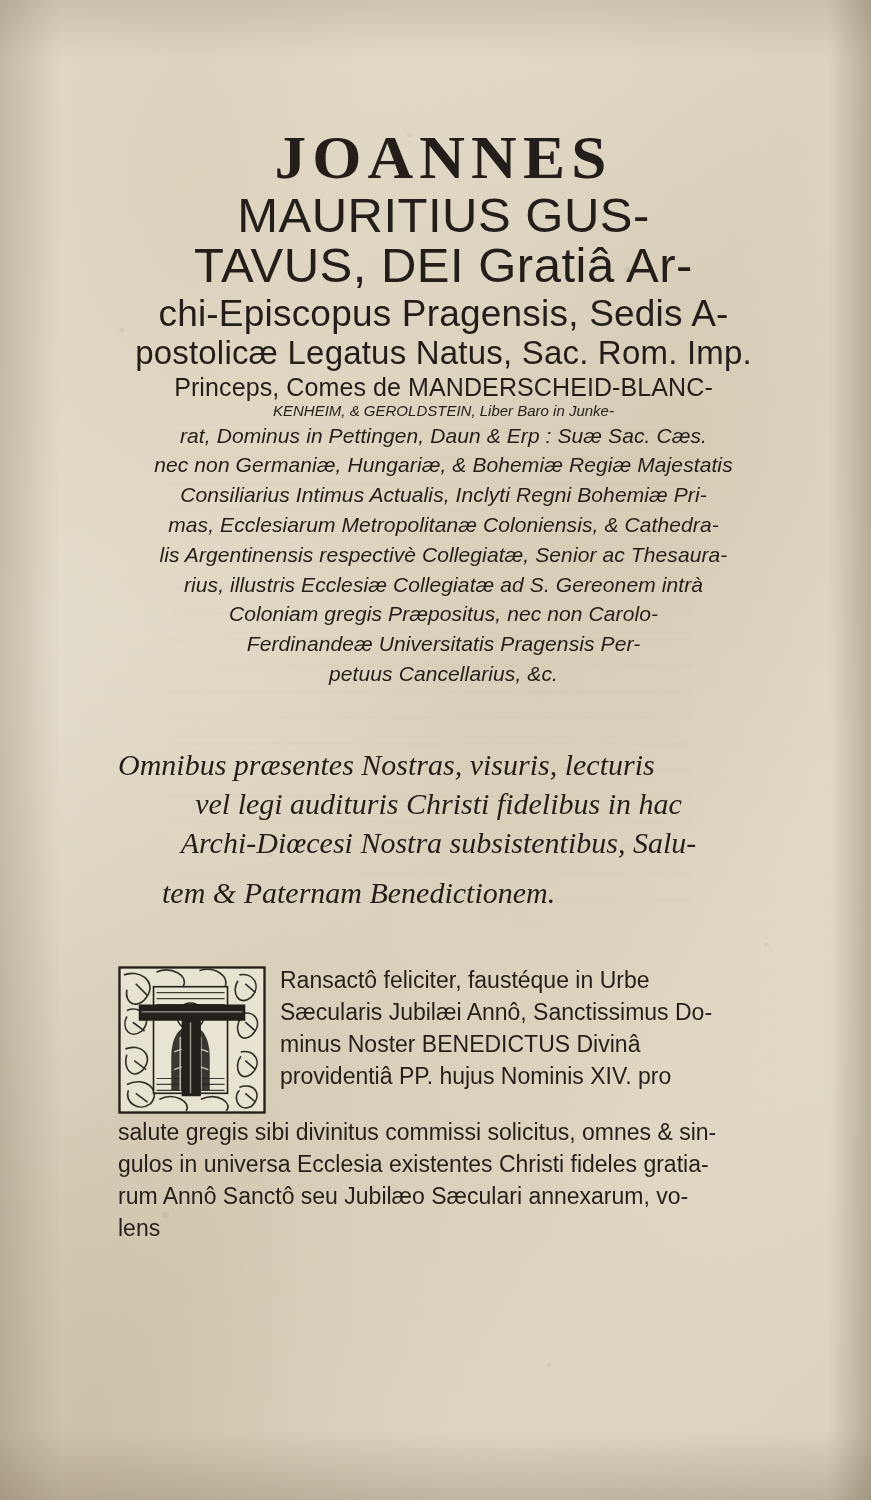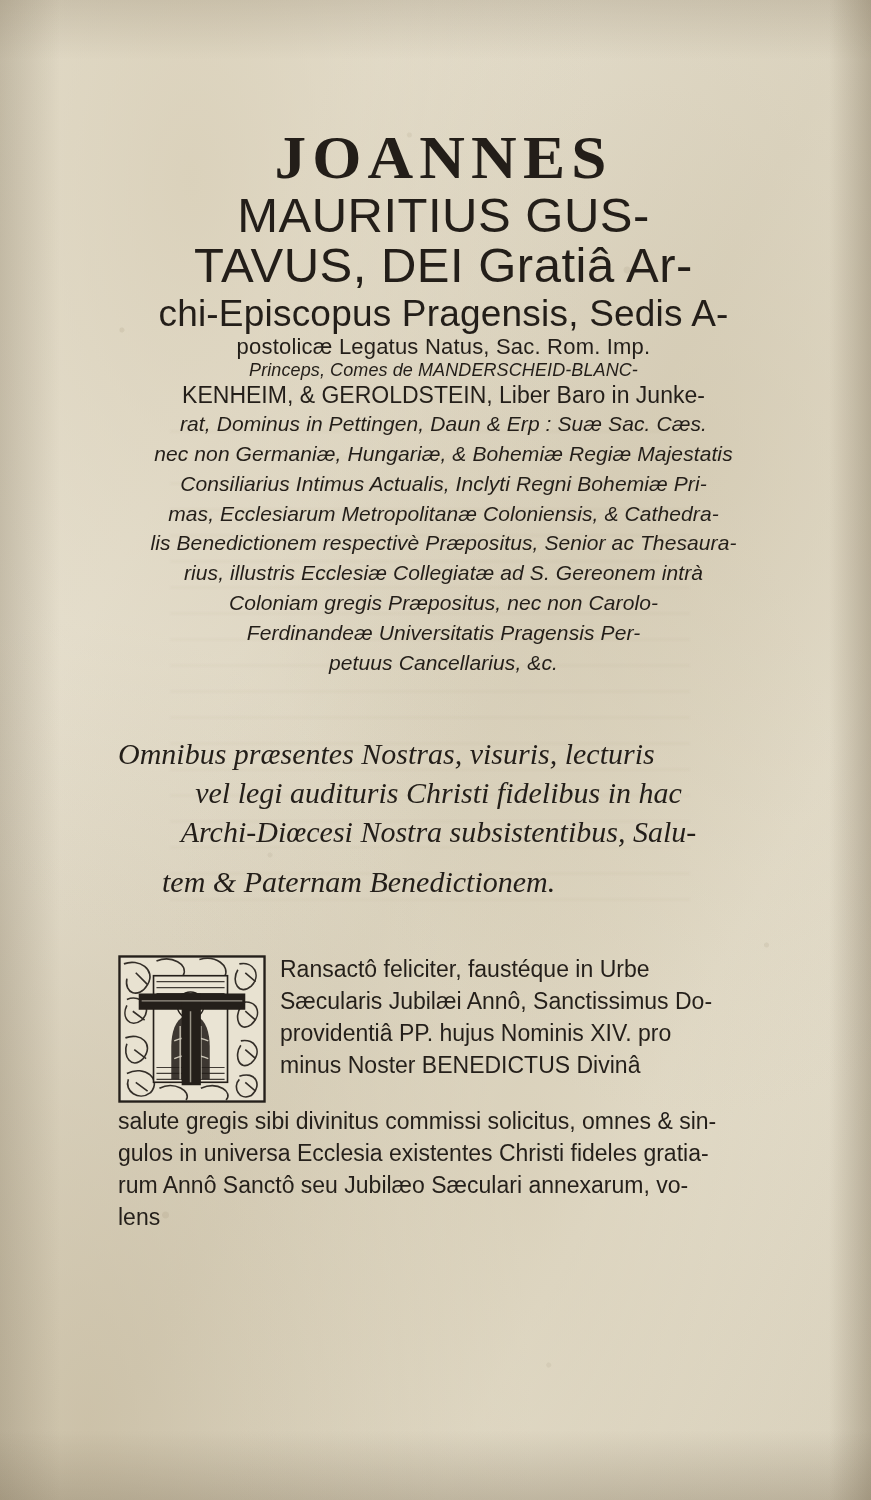--- a/index.html
+++ b/index.html
@@ -116,35 +116,35 @@
   }
   .t-line4 {
     font-family: "Liberation Sans", sans-serif;
     font-size: 37px;
     line-height: 1.12;
     letter-spacing: .2px;
     margin-top: 2px;
   }
   .t-line5 {
     font-family: "Liberation Sans", sans-serif;
-    font-size: 22px;
+    font-size: 33px;
     line-height: 1.15;
     letter-spacing: .2px;
   }
   .t-line6 {
     font-family: "Liberation Sans", sans-serif;
-    font-size: 18px;
+    font-size: 25px;
     line-height: 1.2;
     letter-spacing: .1px;
+  }
+  .t-line7 {
+    font-family: "Liberation Sans", sans-serif;
+    font-size: 15px;
+    line-height: 1.22;
     font-style: italic;
-  }
-  .t-line7 {
-    font-family: "Liberation Sans", sans-serif;
-    font-size: 23px;
-    line-height: 1.22;
   }
   .t-body-sm {
     font-family: "Liberation Sans", sans-serif;
     font-size: 21px;
     line-height: 1.42;
     letter-spacing: .1px;
     font-style: italic;
   }
   .t-body-sm div { white-space: nowrap; }
 
@@ -202,21 +202,21 @@
       <div class="t-line4">chi-Episcopus Pragensis, Sedis A-</div>
       <div class="t-line5">postolicæ Legatus Natus, Sac. Rom. Imp.</div>
       <div class="t-line6">Princeps, Comes de MANDERSCHEID-BLANC-</div>
       <div class="t-line7">KENHEIM, &amp; GEROLDSTEIN, Liber Baro in Junke-</div>
 
       <div class="t-body-sm">
         <div>rat, Dominus in Pettingen, Daun &amp; Erp : Suæ Sac. Cæs.</div>
         <div>nec non Germaniæ, Hungariæ, &amp; Bohemiæ Regiæ Majestatis</div>
         <div>Consiliarius Intimus Actualis, Inclyti Regni Bohemiæ Pri-</div>
         <div>mas, Ecclesiarum Metropolitanæ Coloniensis, &amp; Cathedra-</div>
-        <div>lis Benedictionem respectivè Præpositus, Senior ac Thesaura-</div>
+        <div>lis Argentinensis respectivè Collegiatæ, Senior ac Thesaura-</div>
         <div>rius, illustris Ecclesiæ Collegiatæ ad S. Gereonem intrà</div>
         <div>Coloniam gregis Præpositus, nec non Carolo-</div>
         <div>Ferdinandeæ Universitatis Pragensis Per-</div>
         <div>petuus Cancellarius, &amp;c.</div>
       </div>
     </div>
 
     <div class="address-block">
       <div class="a1">Omnibus præsentes Nostras, visuris, lecturis</div>
       <div>vel legi audituris Christi fidelibus in hac</div>
@@ -271,22 +271,22 @@
           </g>
           <g stroke="#e8e2d1" stroke-width="1" fill="none" opacity="0.6">
             <path d="M16 31 L84 31"></path>
             <path d="M49 38 L49 86"></path>
           </g>
         </svg>
 
         <div class="body-lines-indent">
           <div>Ransactô feliciter, faustéque in Urbe</div>
           <div>Sæcularis Jubilæi Annô, Sanctissimus Do-</div>
+          <div>minus Noster BENEDICTUS Divinâ</div>
           <div>providentiâ PP. hujus Nominis XIV. pro</div>
-          <div>minus Noster BENEDICTUS Divinâ</div>
         </div>
 
         <div class="body-lines-full">
           <div>salute gregis sibi divinitus commissi solicitus, omnes &amp; sin-</div>
           <div>gulos in universa Ecclesia existentes Christi fideles gratia-</div>
           <div>rum Annô Sanctô seu Jubilæo Sæculari annexarum, vo-</div>
           <div class="last">lens</div>
         </div>
 
       </div>

